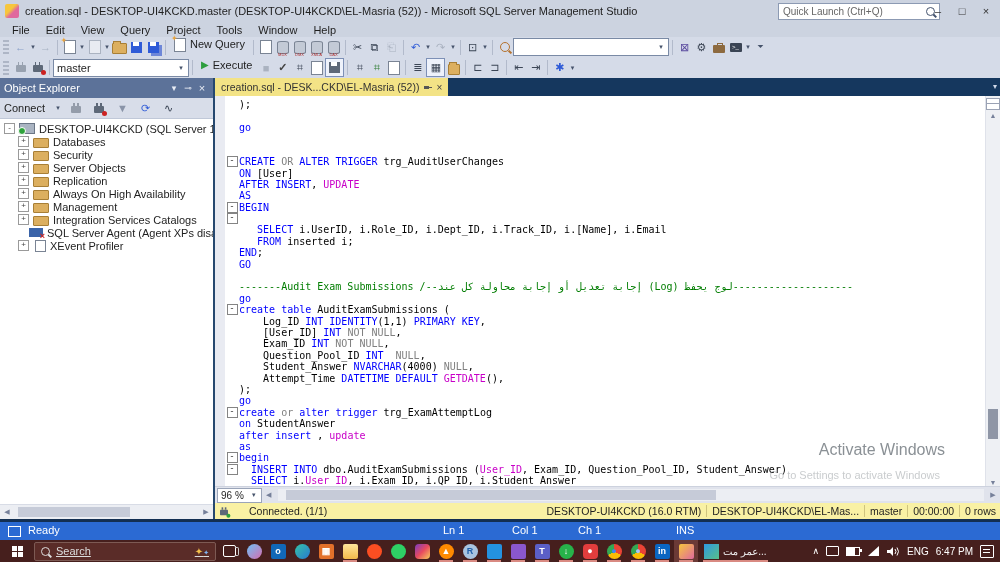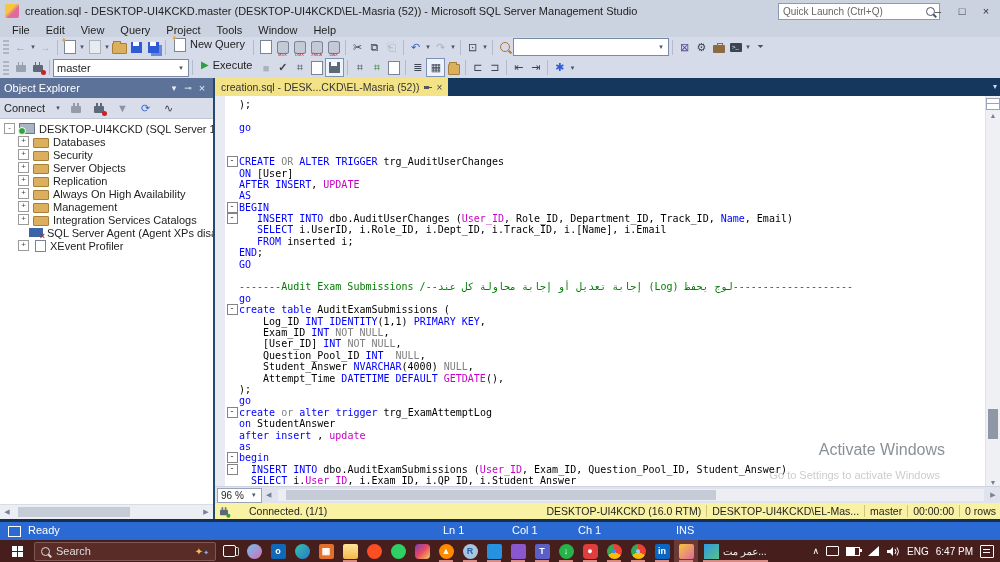--- a/index.html
+++ b/index.html
@@ -112,21 +112,21 @@
   .sb-ready{position:absolute;left:28px;top:2px;}
   .sb-icon{position:absolute;left:8px;top:4px;width:11px;height:9px;border:1.5px solid #fff;}
   .sb-ln{position:absolute;left:443px;top:2px;} .sb-col{position:absolute;left:512px;top:2px;}
   .sb-ch{position:absolute;left:578px;top:2px;} .sb-ins{position:absolute;left:676px;top:2px;}
 
   
   .taskbar{position:absolute;left:0;top:540px;width:1000px;height:22px;background:#461f1d;display:flex;align-items:center;}
   .start{width:34px;height:22px;display:flex;align-items:center;justify-content:center;flex:0 0 auto;}
   .startlogo{width:11px;height:11px;display:grid;grid-template-columns:5px 5px;grid-template-rows:5px 5px;gap:1px;}
   .startlogo span{background:#fff;}
-  .searchbox{width:168px;height:17px;background:#5a2c28;border:1px solid #7d5a54;border-radius:2px;display:flex;align-items:center;padding:0 6px;gap:6px;color:#ddd;flex:0 0 auto;}
+  .searchbox{width:168px;height:17px;background:#5a2c28;border:1px solid #7d5a54;border-radius:2px;display:flex;align-items:center;padding:0 6px;gap:6px;color:#ddd;flex:0 0 auto;text-decoration:underline;}
   .searchbox .mag{border-color:#ddd;}
   .searchbox .mag::after{background:#ddd;}
   .sparkles{margin-left:auto;font-size:10px;color:#f4c04b;}
   .sparkles small{color:#7fb2f0;font-size:7px;}
   .taskview{width:26px;display:flex;align-items:center;justify-content:center;flex:0 0 auto;}
   .tv{width:11px;height:10px;border:1.4px solid #fff;border-radius:2px;position:relative;}
   .tv::after{content:"";position:absolute;right:-4px;top:1px;width:3px;height:7px;border:1.2px solid #cfcfcf;border-left:none;border-radius:0 2px 2px 0;}
   .tb-apps{display:flex;align-items:center;height:22px;flex:0 0 auto;}
   .tb-app{width:24px;height:22px;display:flex;align-items:center;justify-content:center;position:relative;flex:0 0 auto;}
   .tb-app.active{background:#6b3a36;}
@@ -442,21 +442,20 @@
             <div class="code-line">
               <span class="fold-col">
                 <span class="foldbox">-</span>
               </span>
               <span class="code-text"><span class="tok-k">BEGIN</span></span>
             </div>
             <div class="code-line">
               <span class="fold-col">
                 <span class="foldbox">-</span>
               </span>
-              <span class="code-text"><span class="tok-t">   </span><span class="tok-k">INSERT</span><span class="tok-t"> </span><span class="tok-k">INTO</span><span class="tok-t"> dbo.AuditUserChanges (</span><span class="tok-m">User_ID</span><span class="tok-t">, Role_ID, Department_ID, Track_ID, </span><span class="tok-k">Name</span><span class="tok-t">, Email)</span></span>
             </div>
             <div class="code-line">
               <span class="fold-col"></span>
               <span class="code-text"><span class="tok-t">   </span><span class="tok-k">SELECT</span><span class="tok-t"> i.UserID, i.Role_ID, i.Dept_ID, i.Track_ID, i.[Name], i.Email</span></span>
             </div>
             <div class="code-line">
               <span class="fold-col"></span>
               <span class="code-text"><span class="tok-t">   </span><span class="tok-k">FROM</span><span class="tok-t"> inserted i;</span></span>
             </div>
             <div class="code-line">
@@ -484,25 +483,25 @@
                 <span class="foldbox">-</span>
               </span>
               <span class="code-text"><span class="tok-k">create</span><span class="tok-t"> </span><span class="tok-k">table</span><span class="tok-t"> AuditExamSubmissions (</span></span>
             </div>
             <div class="code-line">
               <span class="fold-col"></span>
               <span class="code-text"><span class="tok-t">    Log_ID </span><span class="tok-k">INT</span><span class="tok-t"> </span><span class="tok-k">IDENTITY</span><span class="tok-t">(1,1) </span><span class="tok-k">PRIMARY KEY</span><span class="tok-t">,</span></span>
             </div>
             <div class="code-line">
               <span class="fold-col"></span>
+              <span class="code-text"><span class="tok-t">    [User_ID] </span><span class="tok-k">INT</span><span class="tok-t"> </span><span class="tok-g">NOT NULL</span><span class="tok-t">,</span></span>
+            </div>
+            <div class="code-line">
+              <span class="fold-col"></span>
               <span class="code-text"><span class="tok-t">    Exam_ID </span><span class="tok-k">INT</span><span class="tok-t"> </span><span class="tok-g">NOT NULL</span><span class="tok-t">,</span></span>
-            </div>
-            <div class="code-line">
-              <span class="fold-col"></span>
-              <span class="code-text"><span class="tok-t">    [User_ID] </span><span class="tok-k">INT</span><span class="tok-t"> </span><span class="tok-g">NOT NULL</span><span class="tok-t">,</span></span>
             </div>
             <div class="code-line">
               <span class="fold-col"></span>
               <span class="code-text"><span class="tok-t">    Question_Pool_ID </span><span class="tok-k">INT</span><span class="tok-t">  </span><span class="tok-g">NULL</span><span class="tok-t">,</span></span>
             </div>
             <div class="code-line">
               <span class="fold-col"></span>
               <span class="code-text"><span class="tok-t">    Student_Answer </span><span class="tok-k">NVARCHAR</span><span class="tok-t">(4000) </span><span class="tok-g">NULL</span><span class="tok-t">,</span></span>
             </div>
             <div class="code-line">

